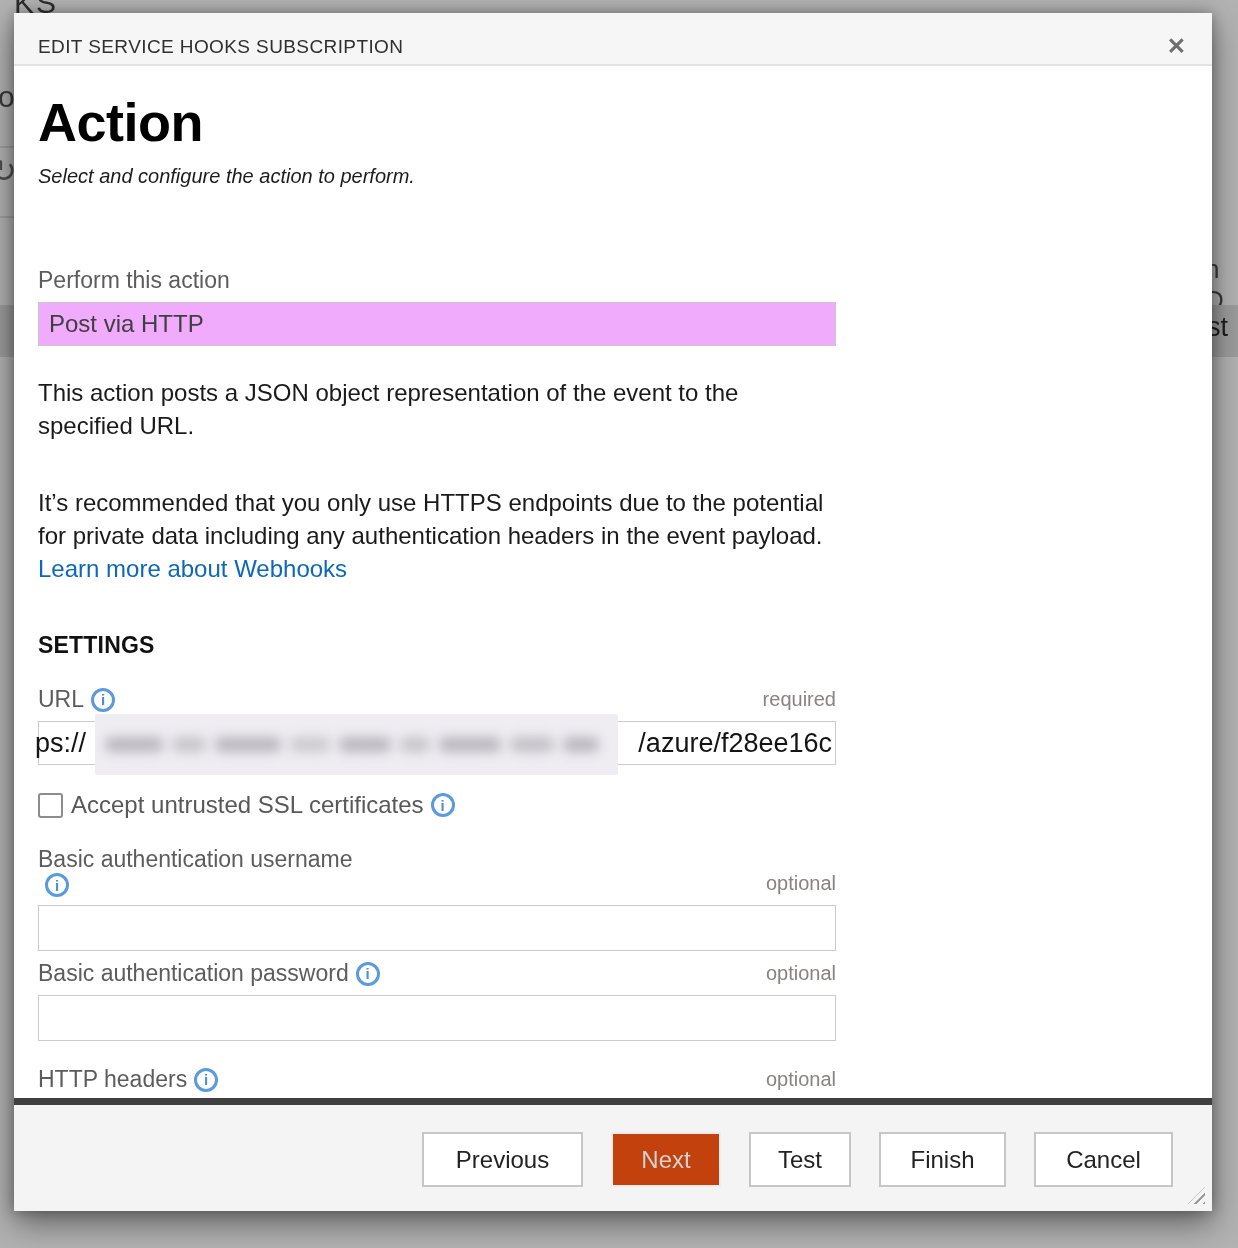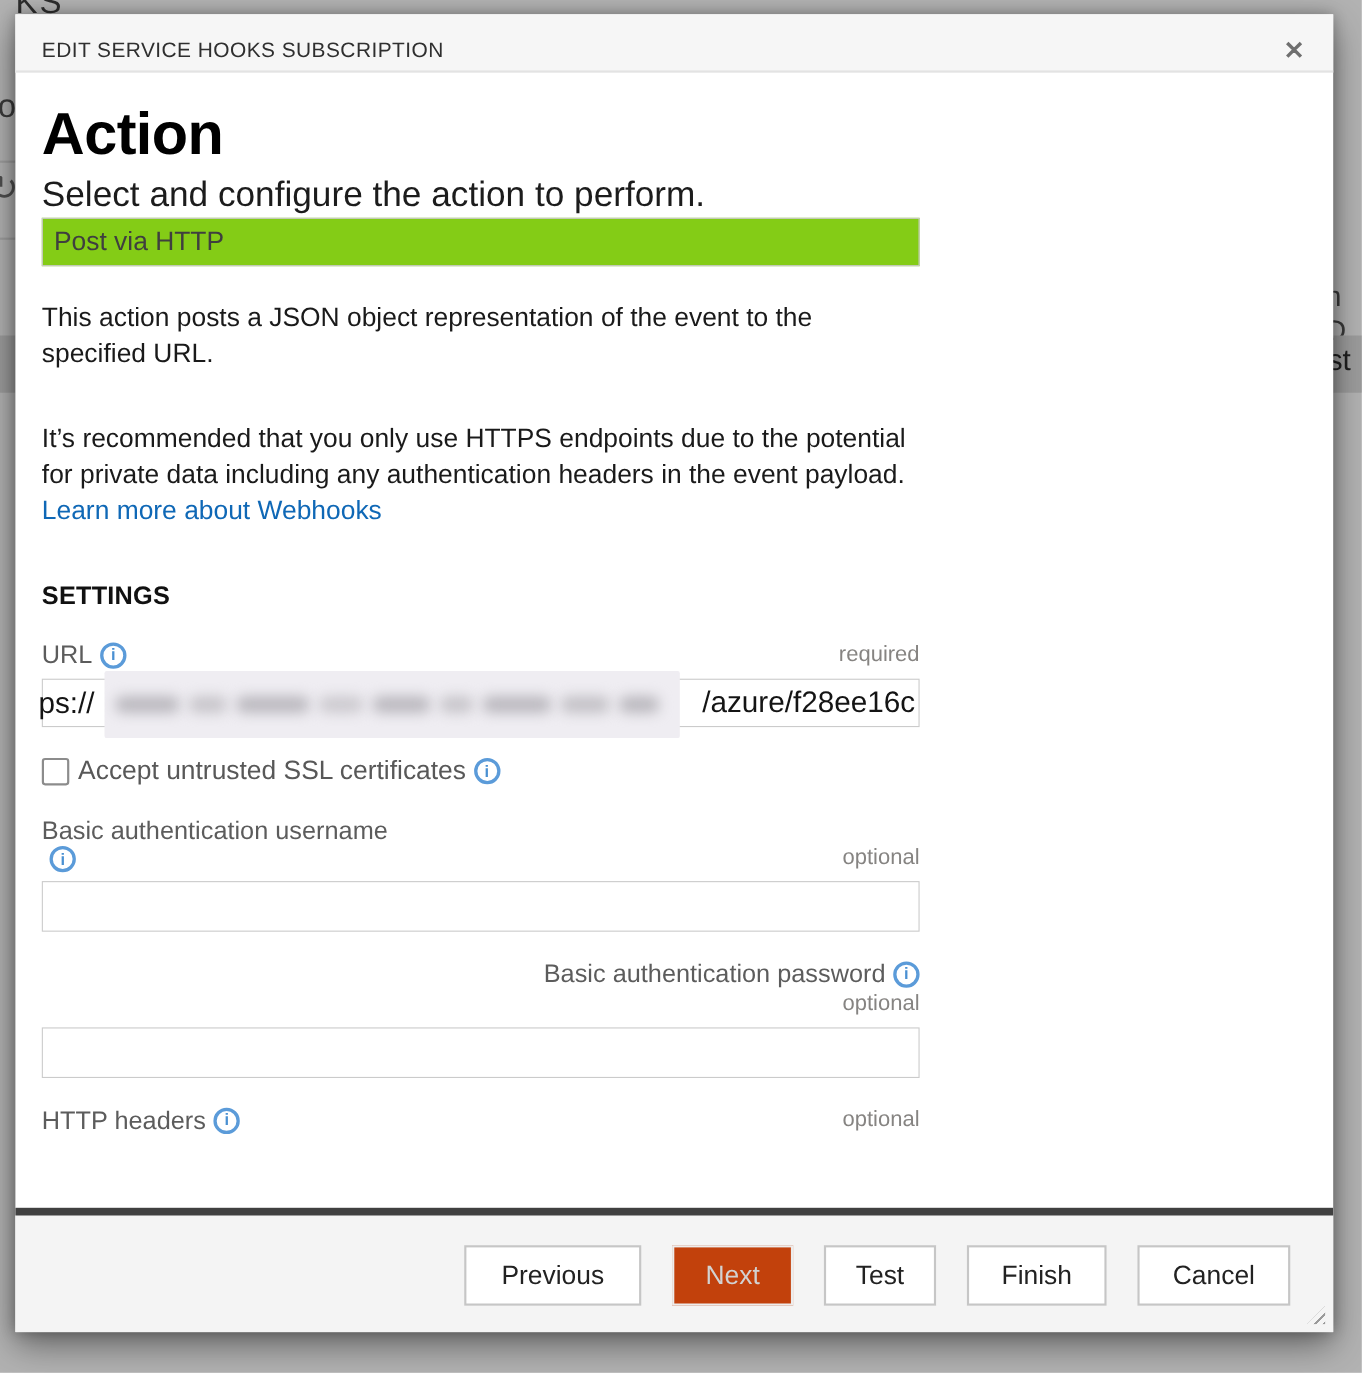--- a/index.html
+++ b/index.html
@@ -46,44 +46,44 @@
 
   .body {
     flex:1 1 auto; padding:0 0 0 24px; overflow:hidden; position:relative;
   }
   .content { width:798px; }
 
   h1.page-heading {
     margin-top:28px; font-size:54px; line-height:57px; font-weight:700;
     color:#000000; letter-spacing:-0.5px;
   }
-  .subheading { margin-top:12px; font-size:32px; line-height:27px; color:#1c1c1c; }
+  .subheading { margin-top:12px; font-size:20px; line-height:27px; color:#1c1c1c;font-style:italic; }
 
   .field-label-row {
     display:flex; align-items:flex-end; justify-content:space-between;
     font-size:23px; line-height:27px; color:#5c5c5c;
   }
   .req { font-size:20px; color:#868482; }
 
   .label-perform { margin-top:77px; }
   .select-box {
-    margin-top:8px; width:798px; height:44px; background:#84cc16;
+    margin-top:8px; width:798px; height:44px; background:#f0abfc;
     border:1px solid #c9c9c9; display:flex; align-items:center;
     padding-left:10px; font-size:24px; color:#3f3f3f;
   }
 
   p.desc { margin-top:30px; font-size:24px; line-height:33px; color:#1a1a1a; width:790px; }
   p.desc2 { margin-top:44px; }
   a.link { color:#0f68b6; text-decoration:none; cursor:pointer; }
 
   .settings-heading { margin-top:47px; font-size:23px; font-weight:700; color:#111; letter-spacing:0.2px; }
 
   .mt-url { margin-top:27px; }
   .mt-user { margin-top:27px; }
-  .mt-pass { margin-top:25px;flex-direction:column; }
+  .mt-pass { margin-top:9px; }
   .mt-head { margin-top:25px; }
 
   .text-input {
     margin-top:8px; width:798px; height:44px; background:#fff;
     border:1px solid #cbcbcb; position:relative;
     display:flex; align-items:center; padding:0 4px 0 4px;
     font-size:27px; color:#141414; overflow:visible;
   }
   .text-input.tall { height:46px; }
 
@@ -158,20 +158,23 @@
     <span class="title">EDIT SERVICE HOOKS SUBSCRIPTION</span>
     <span class="close-x">✕</span>
   </div>
 
   <div class="body">
     <div class="content">
 
       <h1 class="page-heading">Action</h1>
       <div class="subheading">Select and configure the action to perform.</div>
 
+      <div class="field-label-row label-perform">
+        <span>Perform this action</span>
+      </div>
       <div class="select-box">
         <span>Post via HTTP</span>
       </div>
 
       <p class="desc">This action posts a JSON object representation of the event to the specified URL.</p>
 
       <p class="desc desc2"><span>It’s recommended that you only use HTTPS endpoints due to the potential for private data including any authentication headers in the event payload. </span><a class="link">Learn more about Webhooks</a></p>
 
       <div class="settings-heading">SETTINGS</div>
 

